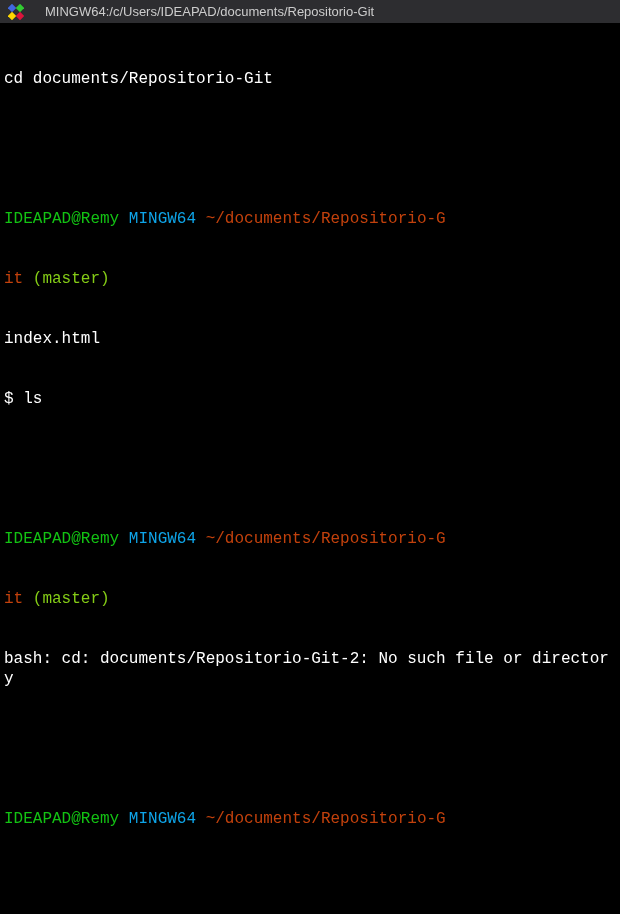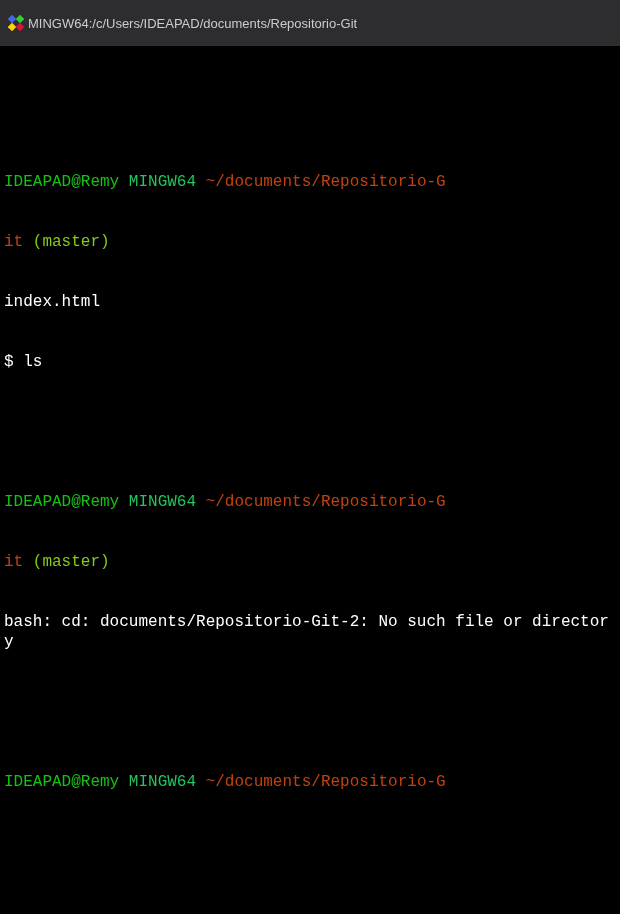--- a/index.html
+++ b/index.html
@@ -9,26 +9,26 @@
     }
     body {
       width: 620px;
       height: 914px;
       background: #000000;
       font-family: 'Consolas', 'Courier New', monospace;
       font-size: 16px;
       overflow: hidden;
     }
     .titlebar {
-      height: 46px;
+      height: 23px;
       background: #2d2d30;
       display: flex;
       align-items: center;
       padding: 4px 8px;
-      gap: 4px;
+      gap: 21px;
     }
     .titlebar-icon {
       width: 16px;
       height: 16px;
       display: inline-flex;
       align-items: center;
       justify-content: center;
     }
     .titlebar-text {
       color: #cccccc;
@@ -39,21 +39,21 @@
       padding: 6px 4px;
       line-height: 1.25;
       color: #ffffff;
       white-space: pre-wrap;
       word-break: break-all;
     }
     .line {
       display: block;
     }
     .green { color: #13c213; margin-top: 14px; }
-    .magenta { color: #22c55e; }
+    .magenta { color: #0ea5e9; }
     .yellow { color: #c2410c; }
     .cyan { color: #84cc16; }
     .white { color: #ffffff; }
     .blank { height: 1.25em; }
   </style>
 </head>
 <body>
 
 <div class="titlebar">
   <span class="titlebar-icon">
@@ -61,20 +61,21 @@
       <rect x="1" y="1" width="6" height="6" fill="#4169e1" transform="rotate(45 4 4)"></rect>
       <rect x="9" y="1" width="6" height="6" fill="#32cd32" transform="rotate(45 12 4)"></rect>
       <rect x="1" y="9" width="6" height="6" fill="#ffd700" transform="rotate(45 4 12)"></rect>
       <rect x="9" y="9" width="6" height="6" fill="#dc143c" transform="rotate(45 12 12)"></rect>
     </svg>
   </span>
   <span class="titlebar-text">MINGW64:/c/Users/IDEAPAD/documents/Repositorio-Git</span>
 </div>
 
 <div class="terminal">
+  <span class="line white"><span>cd documents/Repositorio-Git</span></span>
   <div class="blank"></div>
 
   <span class="line"><span class="green">IDEAPAD@Remy</span> <span class="magenta">MINGW64</span> <span class="yellow">~/documents/Repositorio-G</span></span>
   <span class="line"><span class="yellow">it</span> <span class="cyan">(master)</span></span>
   <span class="line white">index.html</span>
   <span class="line white"><span>$</span> <span>ls</span></span>
   <div class="blank"></div>
 
   <span class="line"><span class="green">IDEAPAD@Remy</span> <span class="magenta">MINGW64</span> <span class="yellow">~/documents/Repositorio-G</span></span>
   <span class="line"><span class="yellow">it</span> <span class="cyan">(master)</span></span>

